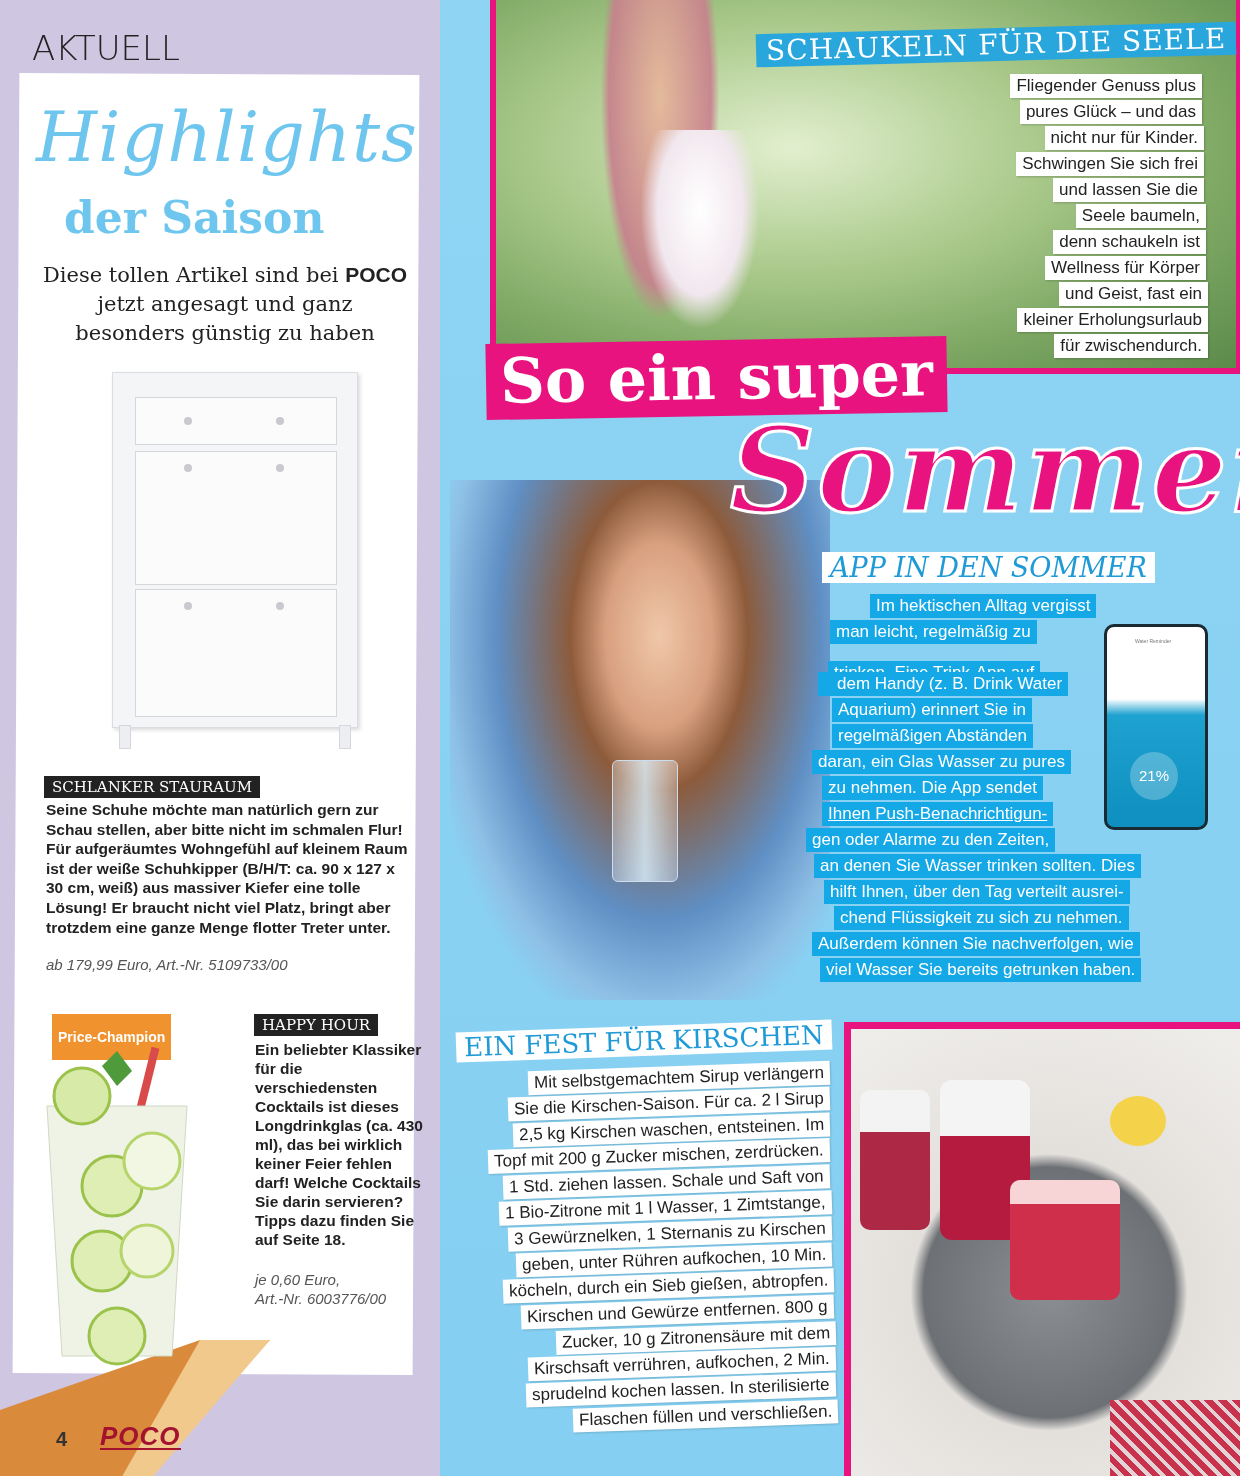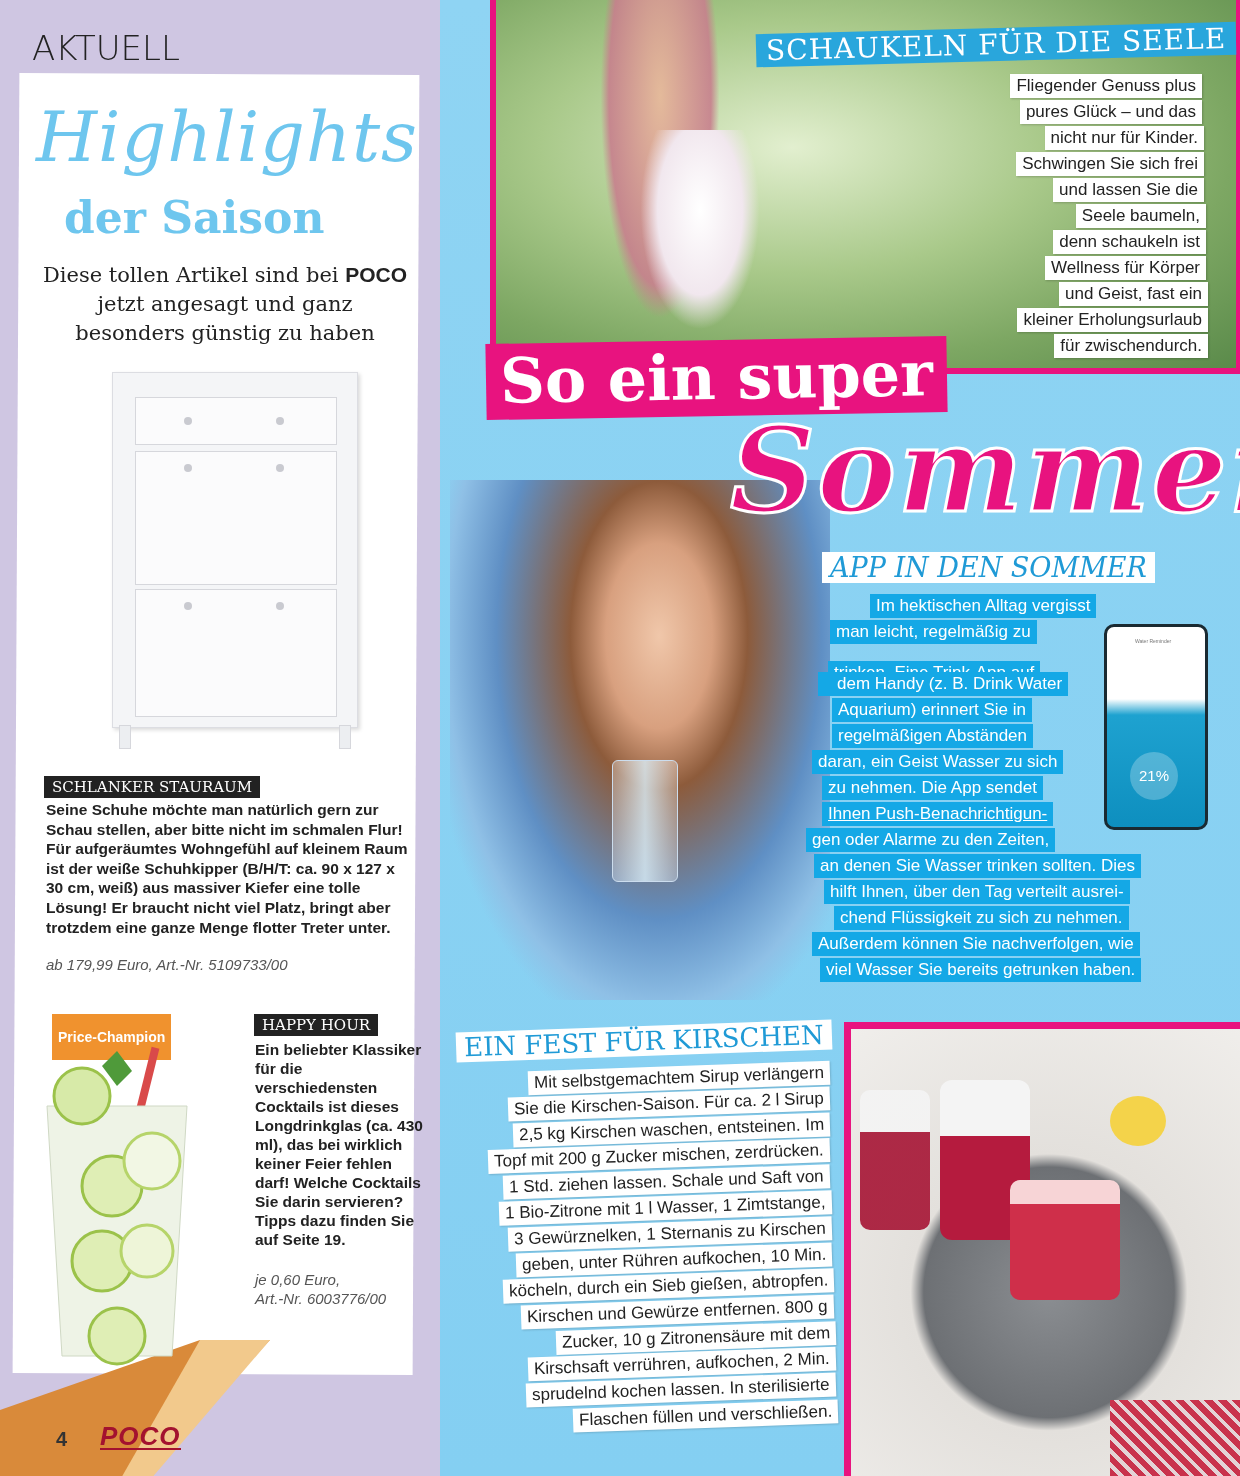--- a/index.html
+++ b/index.html
@@ -98,21 +98,21 @@
   <path d="M5 60 L145 60 L130 310 L20 310 Z" fill="#eef3e6" stroke="#cfd8c4"></path>
   <circle cx="40" cy="50" r="28" fill="#d7eaa8" stroke="#9bc24a" stroke-width="3"></circle>
   <circle cx="70" cy="140" r="30" fill="#dfeeb5" stroke="#9bc24a" stroke-width="3"></circle>
   <circle cx="110" cy="115" r="28" fill="#f2f7e4" stroke="#b6d46a" stroke-width="3"></circle>
   <circle cx="60" cy="215" r="30" fill="#dfeeb5" stroke="#9bc24a" stroke-width="3"></circle>
   <circle cx="105" cy="205" r="26" fill="#eef5d8" stroke="#b6d46a" stroke-width="3"></circle>
   <circle cx="75" cy="290" r="28" fill="#dfeeb5" stroke="#9bc24a" stroke-width="3"></circle>
   <path d="M60 20 L75 5 L90 25 L75 40 Z" fill="#4f9a3a"></path>
 </svg>
 <div id="happy-label" class="abs label-black">HAPPY HOUR</div>
-<div id="happy-text" class="abs">Ein beliebter Klassiker für die verschiedensten Cocktails ist dieses Longdrinkglas (ca. 430 ml), das bei wirklich keiner Feier fehlen darf! Welche Cocktails Sie darin servieren? Tipps dazu finden Sie auf Seite 19.</div>
+<div id="happy-text" class="abs">Ein beliebter Klassiker für die verschiedensten Cocktails ist dieses Longdrinkglas (ca. 430 ml), das bei wirklich keiner Feier fehlen darf! Welche Cocktails Sie darin servieren? Tipps dazu finden Sie auf Seite 18.</div>
 <div id="happy-price" class="abs">
   <div>je 0,60 Euro,</div>
   <div>Art.-Nr. 6003776/00</div>
 </div>
 <div id="page-num" class="abs">4</div>
 <div id="poco-logo" class="abs">POCO</div>
 
 <div id="right-bg" class="abs"></div>
 <div id="swing-photo" class="abs"></div>
 <div id="swing-mom" class="abs"></div>
@@ -138,21 +138,21 @@
 <div id="sommer" class="abs">Sommer!</div>
 
 <div id="app-title" class="abs">APP IN DEN SOMMER</div>
 <div id="app-lines">
   <div class="bstrip" style="left:870px;top:594px;">Im hektischen Alltag vergisst</div>
   <div class="bstrip" style="left:830px;top:620px;text-align:center;">man leicht, regelmäßig zu</div>
   <div class="bstrip" style="left:828px;top:661px;">trinken. Eine Trink-App auf</div>
   <div class="bstrip" style="left:818px;top:672px;padding-left:19px;">dem Handy (z. B. Drink Water</div>
   <div class="bstrip" style="left:832px;top:698px;">Aquarium) erinnert Sie in</div>
   <div class="bstrip" style="left:832px;top:724px;">regelmäßigen Abständen</div>
-  <div class="bstrip" style="left:812px;top:750px;">daran, ein Geist Wasser zu sich</div>
+  <div class="bstrip" style="left:812px;top:750px;">daran, ein Glas Wasser zu pures</div>
   <div class="bstrip" style="left:822px;top:776px;">zu nehmen. Die App sendet</div>
   <div class="bstrip" style="left:822px;top:802px;text-decoration:underline;">Ihnen Push-Benachrichtigun-</div>
   <div class="bstrip" style="left:806px;top:828px;">gen oder Alarme zu den Zeiten,</div>
   <div class="bstrip" style="left:814px;top:854px;">an denen Sie Wasser trinken sollten. Dies</div>
   <div class="bstrip" style="left:824px;top:880px;">hilft Ihnen, über den Tag verteilt ausrei-</div>
   <div class="bstrip" style="left:834px;top:906px;">chend Flüssigkeit zu sich zu nehmen.</div>
   <div class="bstrip" style="left:812px;top:932px;">Außerdem können Sie nachverfolgen, wie</div>
   <div class="bstrip" style="left:820px;top:958px;">viel Wasser Sie bereits getrunken haben.</div>
 </div>
 <div id="phone" class="abs"></div>

